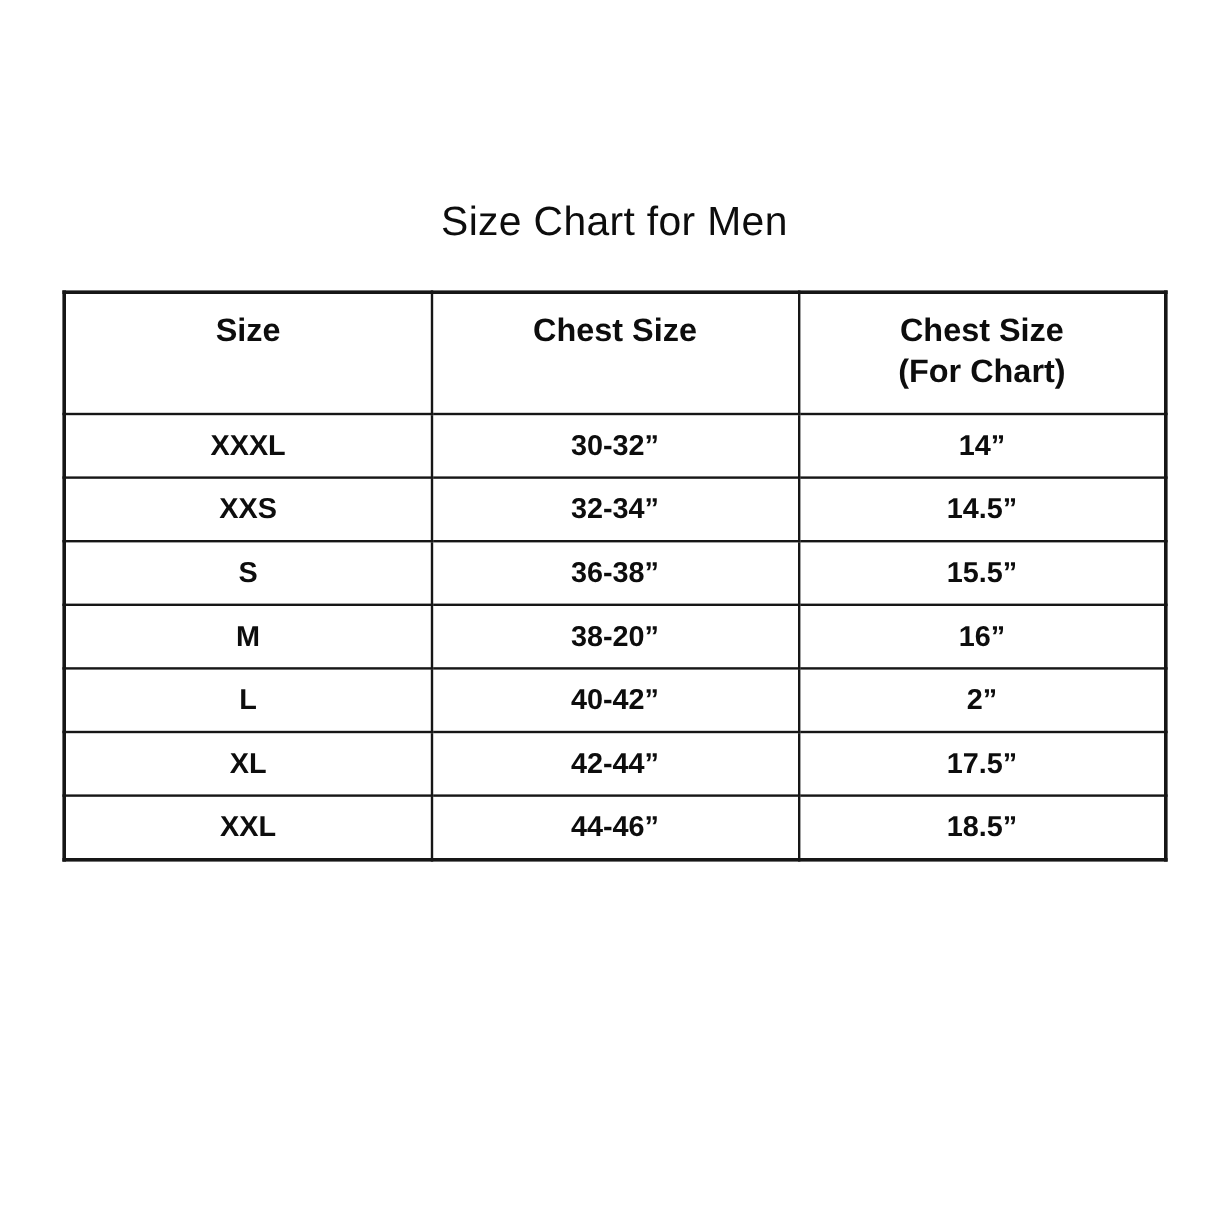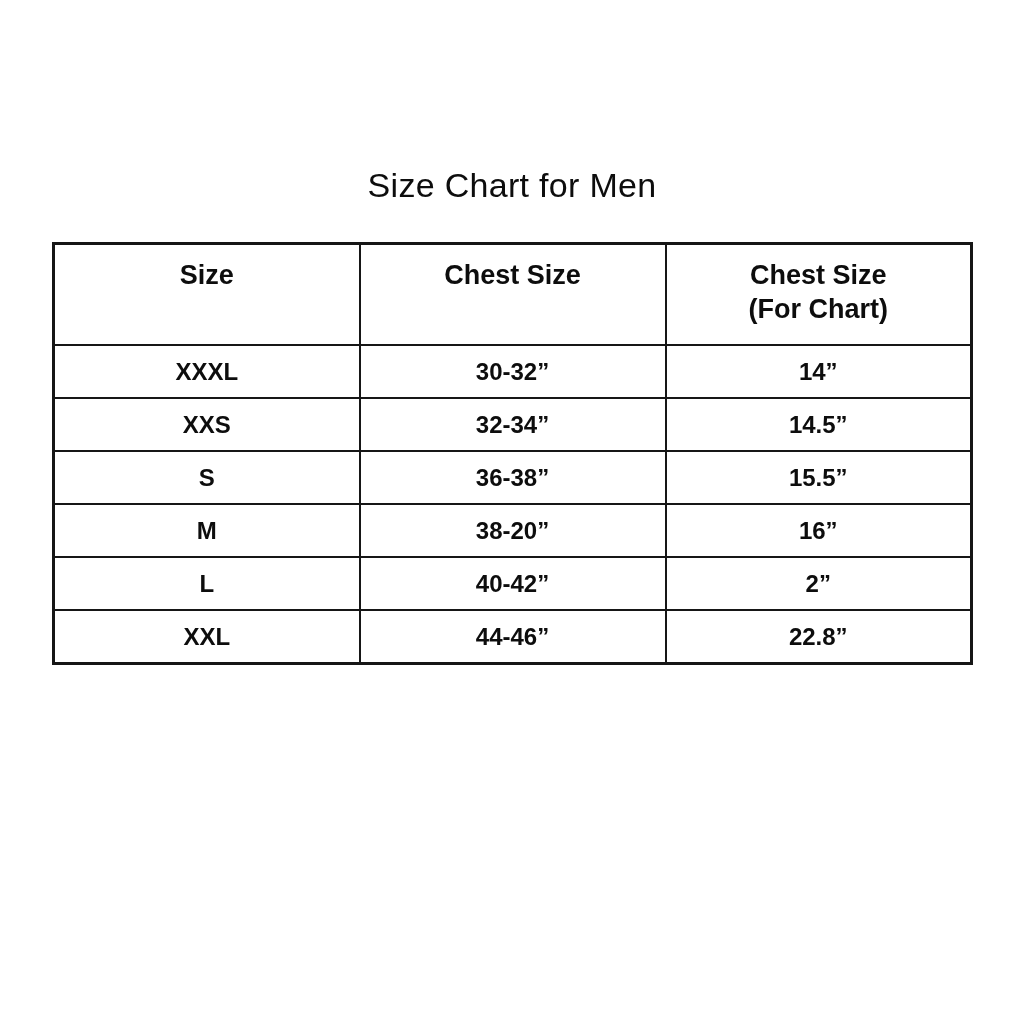--- a/index.html
+++ b/index.html
@@ -110,20 +110,25 @@
         <td>M</td>
         <td>38-20”</td>
         <td>16”</td>
       </tr>
       <tr>
         <td>L</td>
         <td>40-42”</td>
         <td>2”</td>
       </tr>
       <tr>
+        <td>XL</td>
+        <td>42-44”</td>
+        <td>17.5”</td>
+      </tr>
+      <tr>
         <td>XXL</td>
         <td>44-46”</td>
-        <td>22.8”</td>
+        <td>18.5”</td>
       </tr>
     </tbody>
   </table>
 
 </div>
 
 </body></html>

